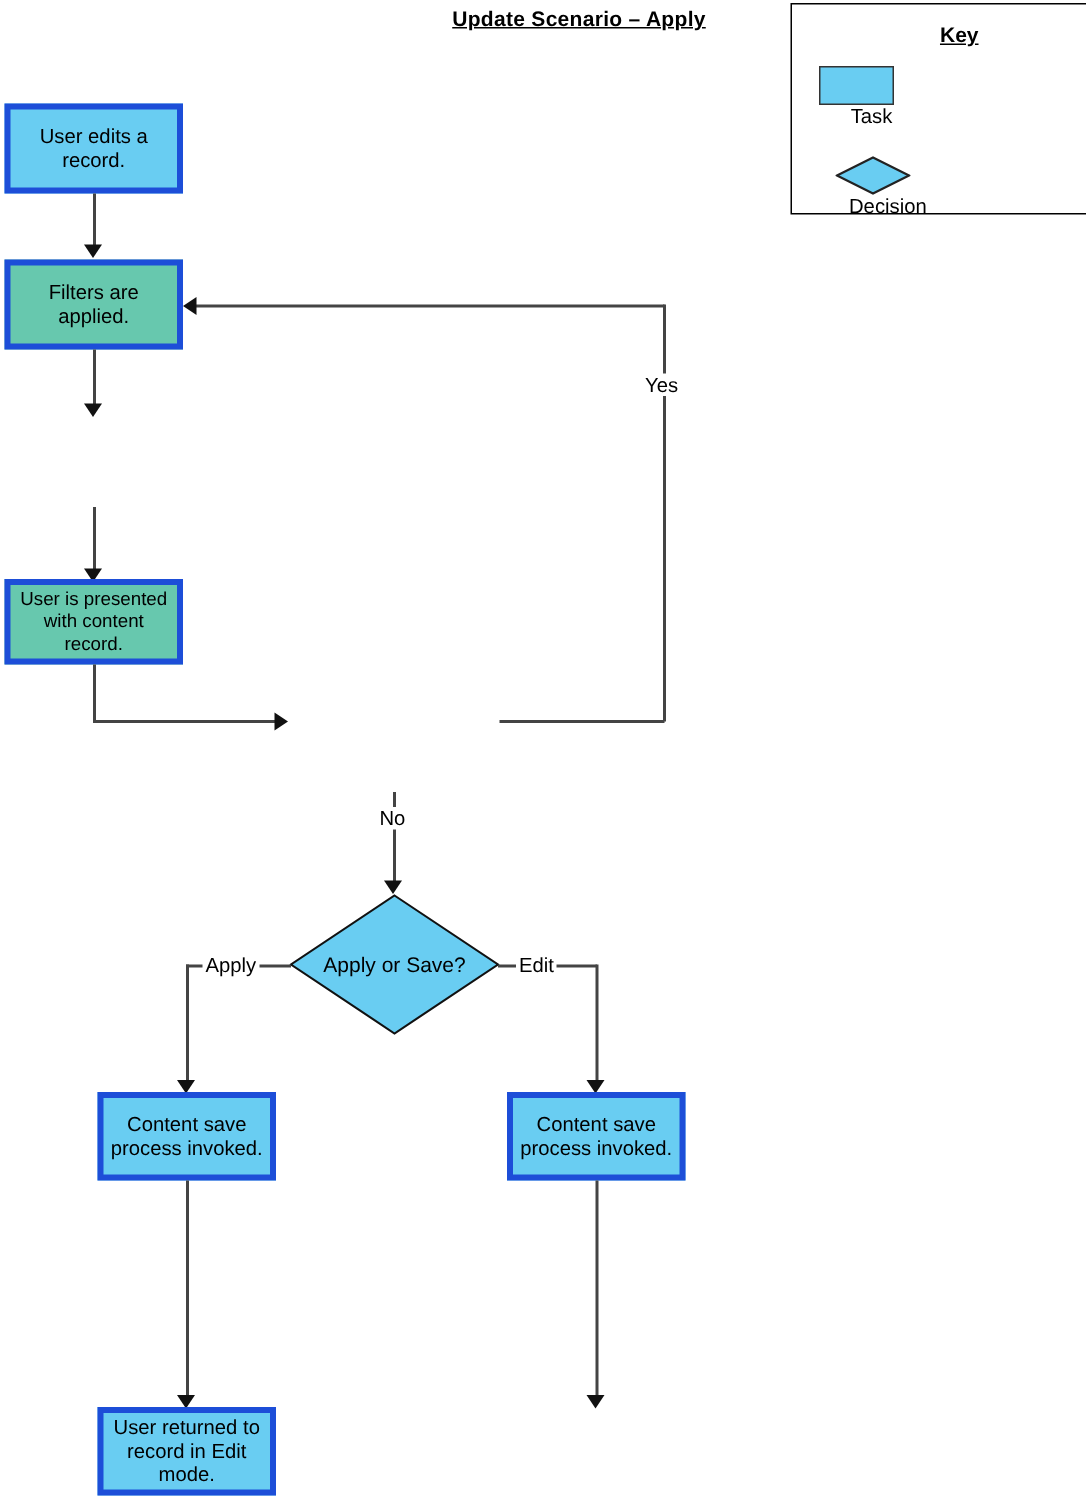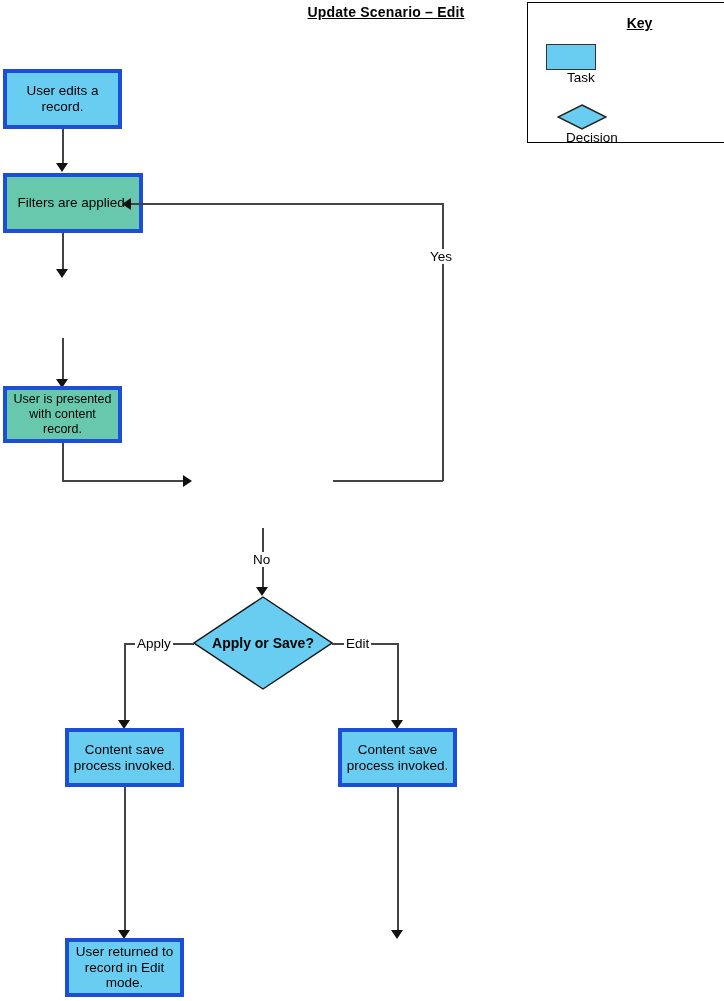--- a/index.html
+++ b/index.html
@@ -151,21 +151,21 @@
     margin-left: 20px;
     font-size: 13.5px;
     white-space: nowrap;
   }
 </style>
 </head>
 <body>
 
 <div id="canvas">
 
-  <div class="title">Update Scenario – Edit</div>
+  <div class="title">Update Scenario – Apply</div>
 
   <div id="keybox">
     <div id="keytitle">Key</div>
 
     <div class="key-row" style="top:41px;">
       <div class="key-swatch-rect task"></div>
       <div class="key-label">Task</div>
     </div>
 
 
@@ -179,21 +179,21 @@
     </div>
   </div>
 
   <div class="node task fs13" style="left:3px; top:69px; width:119px; height:60px;">
     <span>User edits a record.</span>
   </div>
 
   <div class="lineV" style="left:62px; top:129px; height:37px;"></div>
   <div class="arrow down" style="left:56px; top:163px;"></div>
 
-  <div class="node load fs13" style="left:3px; top:173px; width:140px; height:60px;">
+  <div class="node load fs13" style="left:3px; top:173px; width:119px; height:60px;">
     <span>Filters are applied.</span>
   </div>
 
   <div class="lineV" style="left:62px; top:233px; height:40px;"></div>
   <div class="arrow down" style="left:56px; top:269px;"></div>
 
 
   <div class="lineV" style="left:62px; top:338px; height:45px;"></div>
   <div class="arrow down" style="left:56px; top:379px;"></div>
 
@@ -207,28 +207,28 @@
 
 
   <div class="lineH" style="left:333px; top:480px; width:110px;"></div>
   <div class="lineV" style="left:442px; top:203px; height:278px;"></div>
   <div class="lineH" style="left:128px; top:203px; width:315px;"></div>
   <div class="arrow left" style="left:122px; top:198px;"></div>
   <div class="edgelabel" style="left:428px; top:249px;">Yes</div>
 
   <div class="lineV" style="left:262px; top:528px; height:62px;"></div>
   <div class="arrow down" style="left:256px; top:587px;"></div>
-  <div class="edgelabel" style="left:251px; top:552px;">No</div>
+  <div class="edgelabel" style="left:251px; top:538px;">No</div>
 
   <div class="diamond" style="left:193px; top:596px; width:140px; height:94px;">
     <svg width="140" height="94" viewBox="0 0 140 94">
       <polygon points="70,1 139,47 70,93 1,47" fill="#69cdf2" stroke="#111111" stroke-width="1.4"></polygon>
     </svg>
     <div class="dlabel">
-      <span style="font-size:14px;font-weight:bold;">Apply or Save?</span>
+      <span style="font-size:14px;">Apply or Save?</span>
     </div>
   </div>
 
   <div class="lineH" style="left:124px; top:643px; width:70px;"></div>
   <div class="lineV" style="left:124px; top:643px; height:82px;"></div>
   <div class="arrow down" style="left:118px; top:720px;"></div>
   <div class="edgelabel" style="left:135px; top:636px;">Apply</div>
 
   <div class="lineH" style="left:332px; top:643px; width:66px;"></div>
   <div class="lineV" style="left:397px; top:643px; height:82px;"></div>

